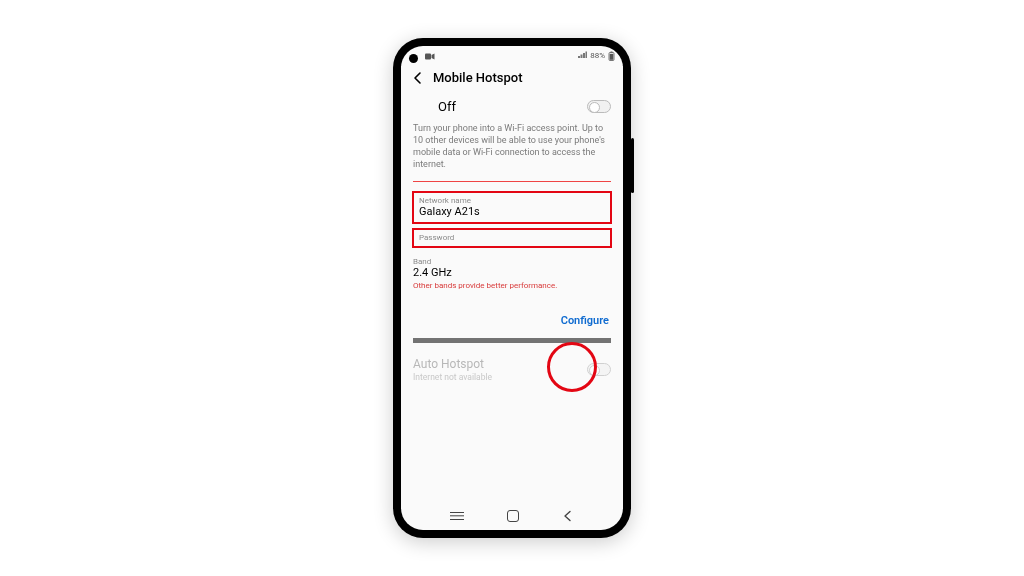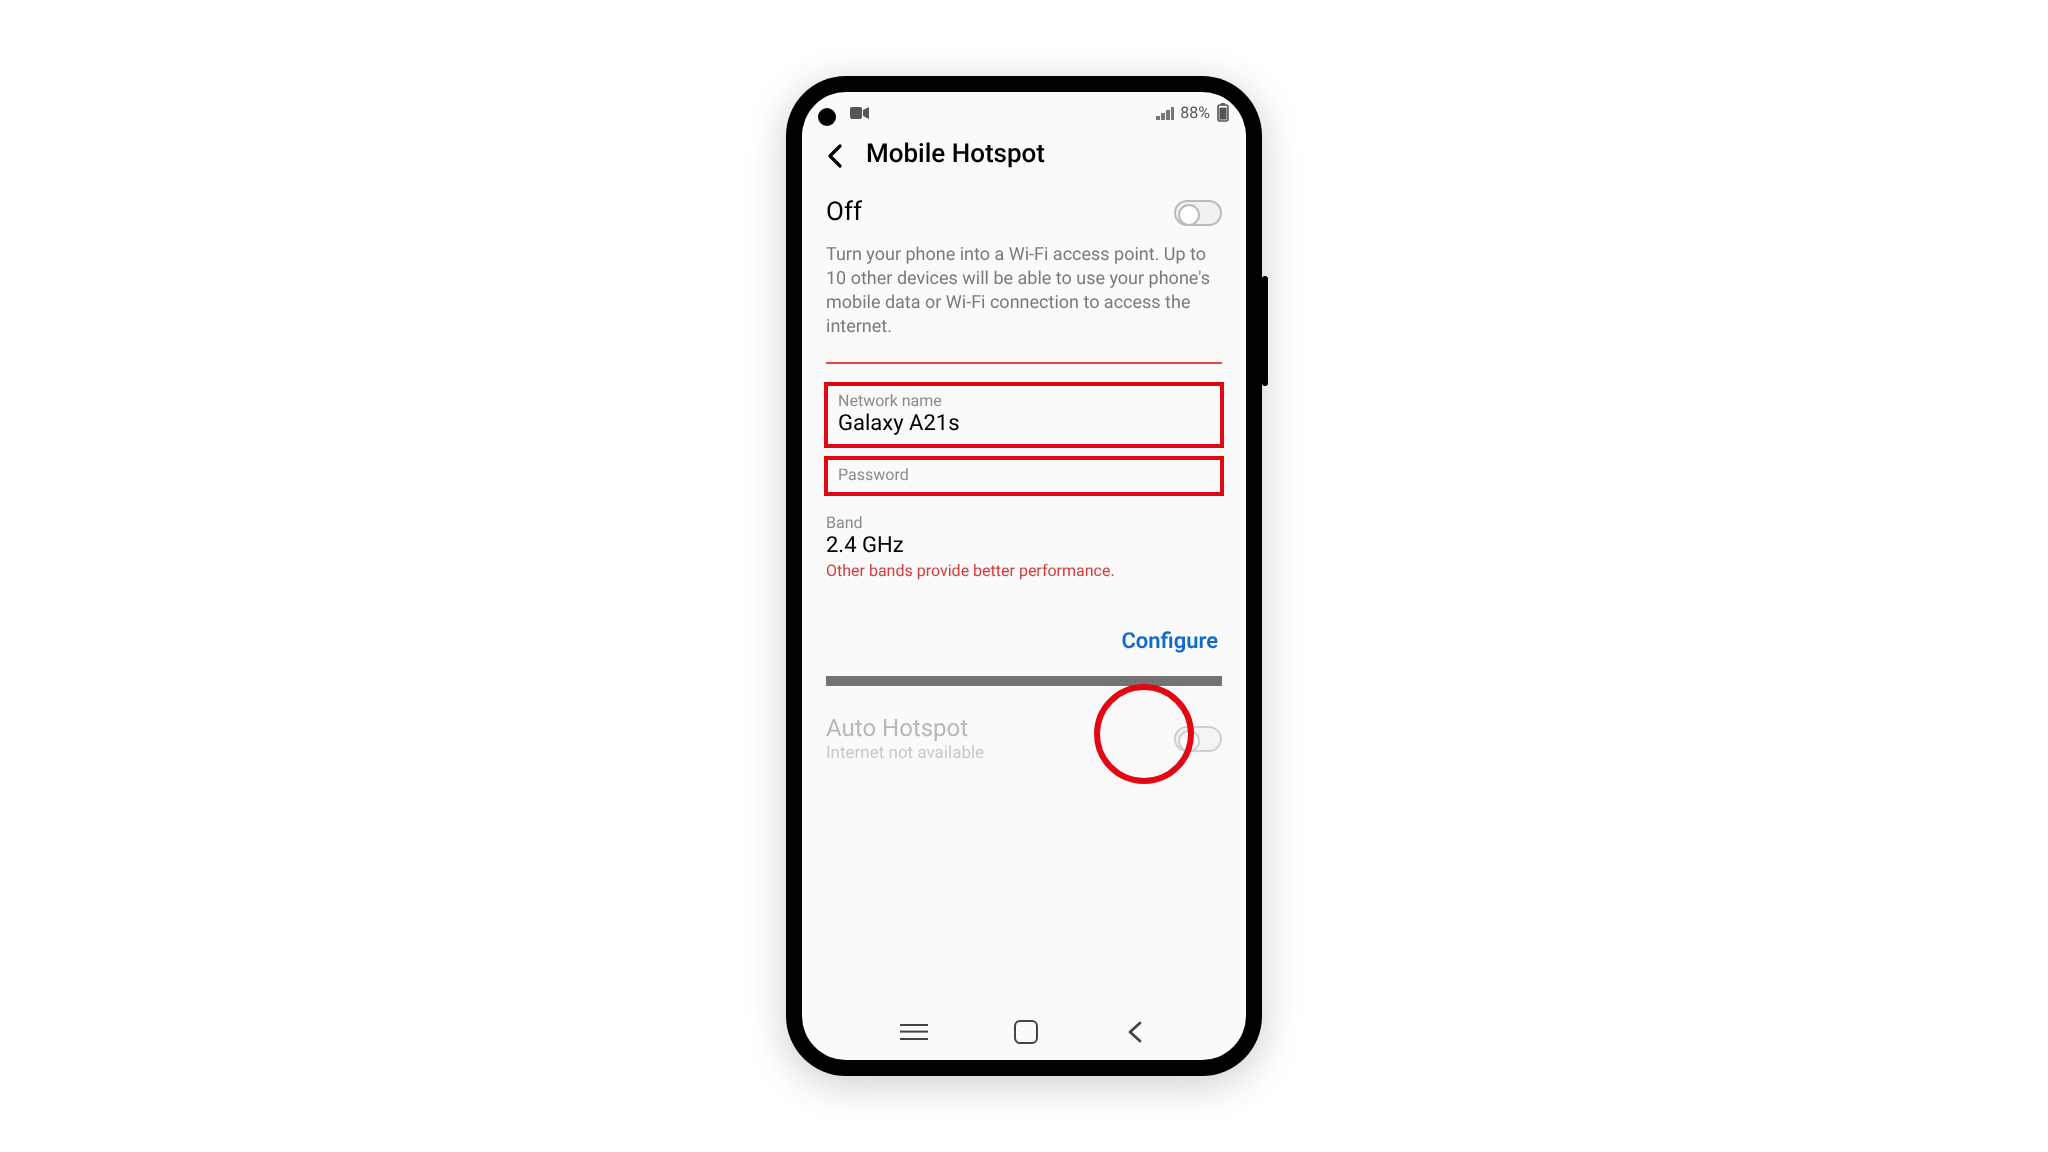--- a/index.html
+++ b/index.html
@@ -29,37 +29,37 @@
     position: absolute; top: 8px; left: 8px;
     width: 9px; height: 9px; border-radius: 50%; background: #000;
     z-index: 5;
   }
   
   .statusbar {
     height: 20px; display: flex; align-items: center; justify-content: space-between;
     padding: 0 8px 0 24px; font-size: 8px; color: #555;
   }
   .sb-left { display:flex; align-items:center; gap:4px; }
-  .sb-right { display:flex; align-items:center; gap:3px; }
+  .sb-right { display:flex; gap:3px; }
   .sb-icon svg { display:block; }
   
   .header {
     display:flex; align-items:center; gap:8px;
     padding: 4px 10px 8px 10px;
     background:#fafafa;
   }
   .back-chevron svg { display:block; }
   .header-title { font-size: 13px; font-weight: 500; color:#000;text-align:right; }
   
   .content { flex:1; overflow:hidden; padding: 0 12px; }
   .row-toggle {
     display:flex; align-items:center; justify-content:space-between;
     padding: 6px 0 8px 0;
   }
-  .row-toggle .label { font-size: 13px; color:#000; }
+  .row-toggle .label { font-size: 13px; color:#000;margin-left:25px; }
   .toggle {
     width: 24px; height: 13px; border:1px solid #bbb; border-radius: 10px;
     position:relative; background:#f1f1f1;
   }
   .toggle::after {
     content:""; position:absolute; left:1px; top:1px;
     width:9px; height:9px; border-radius:50%;
     background:#fff; border:1px solid #bbb;
   }
   .desc {

